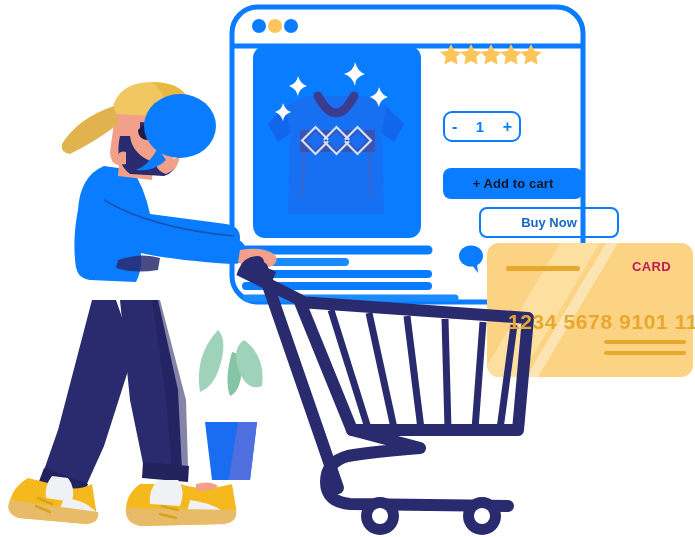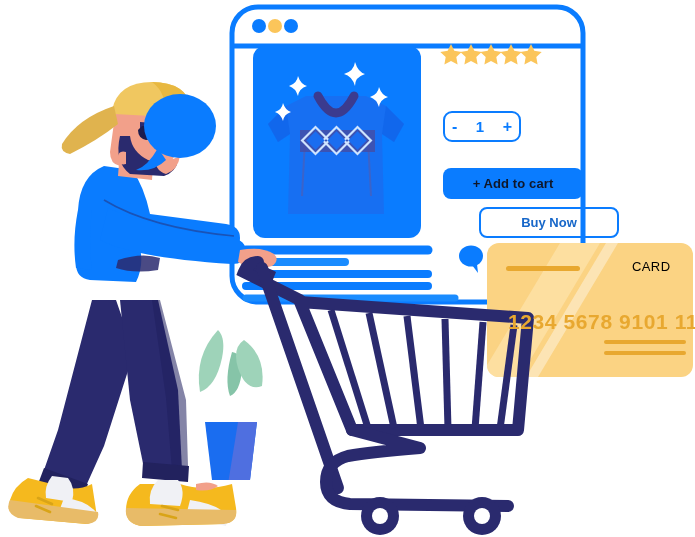--- a/index.html
+++ b/index.html
@@ -82,22 +82,22 @@
     font-weight:bold;
     box-sizing:border-box;
     background:transparent;
     margin-left:36px;
   }
 
   .card-label{
     position:absolute;
     left:632px; top:259px;
     font-size:13px;
-    font-weight:normal;
-    color:#000000;
+    font-weight:bold;
+    color:#be185d;
     letter-spacing:.4px;
   }
   .card-number{
     position:absolute;
     left:508px; top:310px;
     font-size:21px;
     font-weight:bold;
     color:#e8a830;
     letter-spacing:.6px;
     white-space:nowrap;

